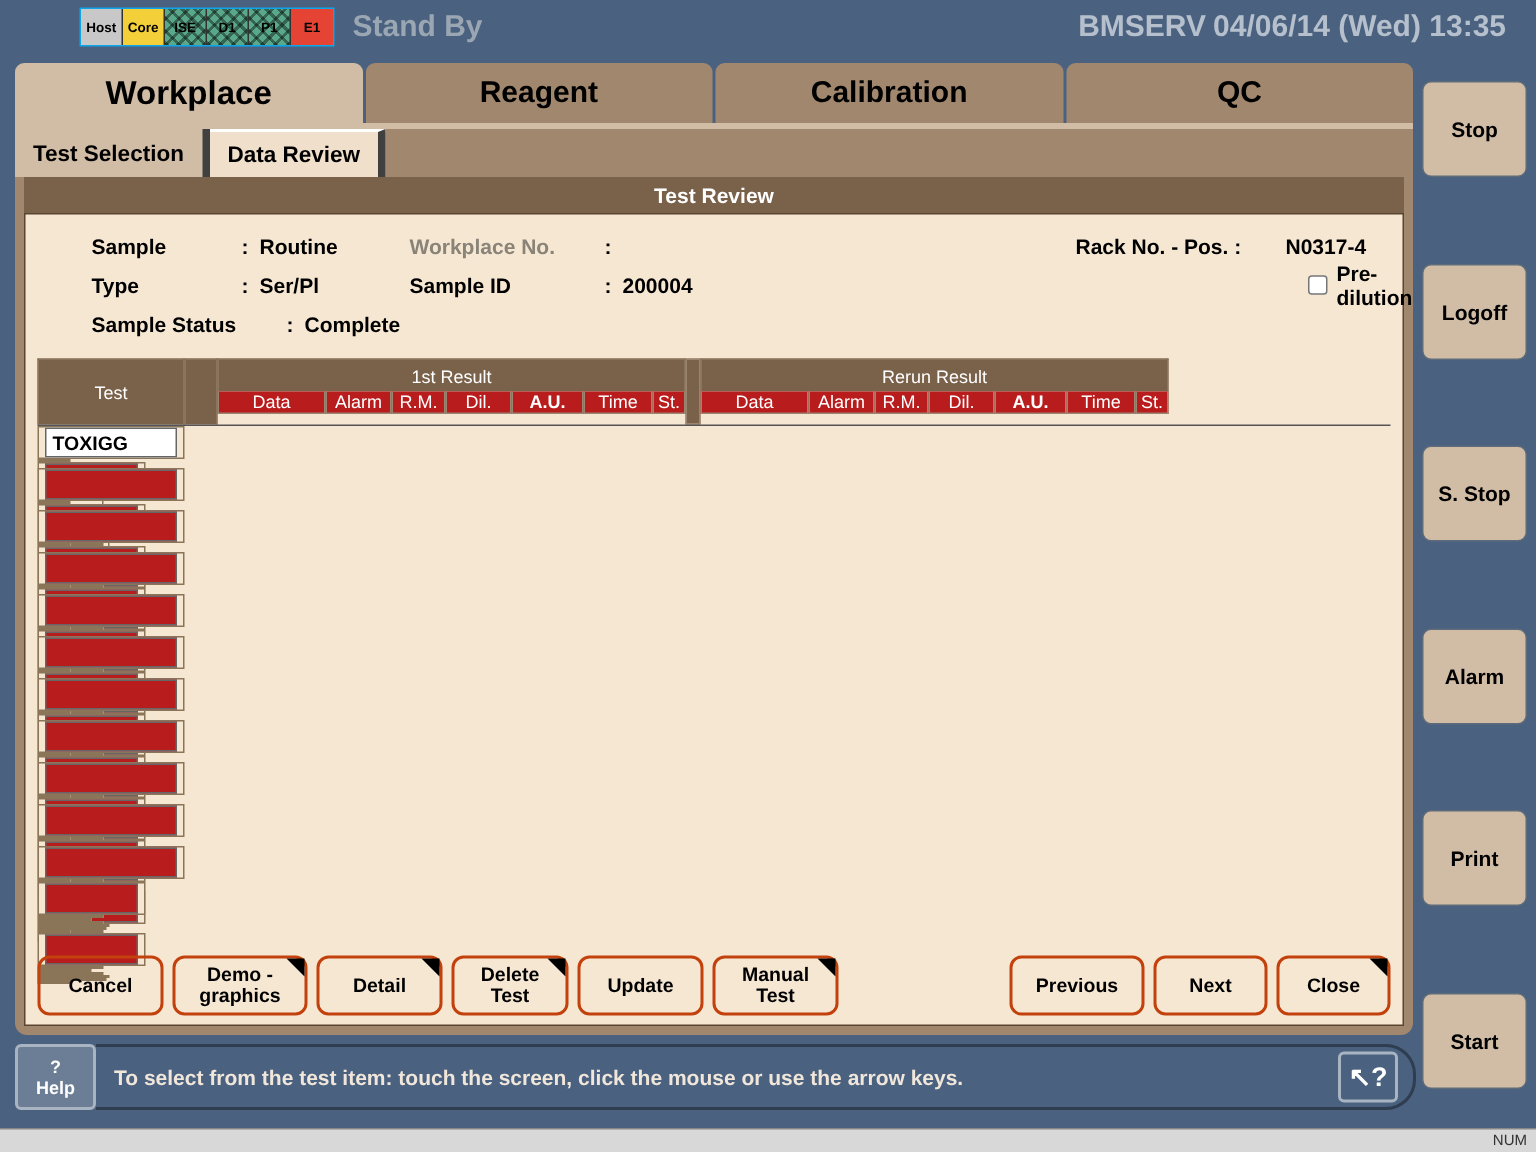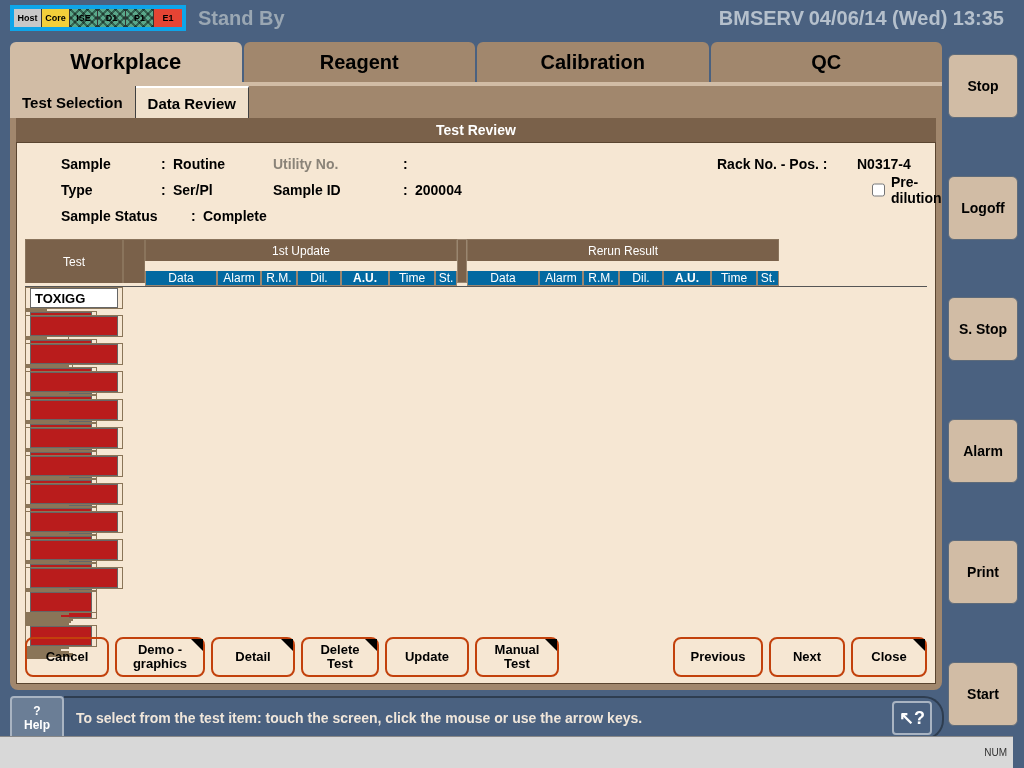--- a/index.html
+++ b/index.html
@@ -17,21 +17,22 @@
     display: flex;
     align-items: center;
     padding: 4px 10px;
     color: #b5c0cc;
     font-size: 20px;
     font-weight: bold;
   }
   .status-boxes {
     display: flex;
     height: 26px;
-    border: 4px solid #0ea5e9;
+    border: 1px solid #0ea5e9;
+    margin-left: 43px;
   }
   .status-box {
     width: 28px;
     height: 100%;
     display: flex;
     align-items: center;
     justify-content: center;
     font-size: 9px;
     font-weight: bold;
     border-right: 1px solid #333;
@@ -119,21 +120,21 @@
     height: 32px;
     background: #a1876d;
     margin-right: 2px;
   }
   .sub-tab {
     padding: 0 12px;
     display: flex;
     align-items: center;
     font-size: 15px;
     font-weight: bold;
-    border-right: 1px solid #404040;
+    border-right: 5px solid #404040;
     cursor: pointer;
     background: #d1bca5;
   }
   .sub-tab.active {
     background: #f0e0cb;
     border-top: 2px solid #fff;
   }
 
   
   .panel-wrap {
@@ -198,27 +199,26 @@
   .th-group {
     background: #7a614a;
     display: flex;
     align-items: center;
     justify-content: center;
     border: 1px solid #8a745c;
     border-bottom: none;
     height: 22px;
   }
   .th {
-    background: #0369a1;
+    background: #b91c1c;
     display: flex;
     align-items: center;
     justify-content: center;
     border: 1px solid #9a8670;
     border-top: none;
-    margin-top: 10px;
   }
   .w-test { width: 98px; }
   .w-flag { width: 22px; }
   .w-data { width: 72px; }
   .w-alarm { width: 44px; }
   .w-rm { width: 36px; }
   .w-dil { width: 44px; }
   .w-au { width: 48px; font-weight: bold; }
   .w-time { width: 46px; }
   .w-st { width: 22px; }
@@ -338,22 +338,22 @@
     font-size: 18px;
     color: #fff;
     cursor: pointer;
   }
 
   
   .statusbar {
     position: absolute;
     bottom: 0;
     left: 0;
-    right: 11px;
-    height: 32px;
+    right: 0;
+    height: 16px;
     background: #d8d8d8;
     border-top: 1px solid #888;
     font-size: 10px;
     display: flex;
     justify-content: flex-end;
     align-items: center;
     padding-right: 6px;
     color: #333;
   }
 </style>
@@ -392,21 +392,21 @@
 
     <div class="panel-wrap">
       <div class="panel-title">Test Review</div>
       <div class="panel-body">
 
         <div class="info" style="position:relative">
           <div class="info-row">
             <span class="info-label1">Sample</span>
             <span class="info-colon">:</span>
             <span class="info-val1">Routine</span>
-            <span class="info-label2">Utility No.</span>
+            <span class="info-label2">Workplace No.</span>
             <span class="info-colon">:</span>
             <span class="info-val2"></span>
             <span class="rackpos">Rack No. - Pos.  :</span>
             <span class="rackval">N0317-4</span>
           </div>
           <div class="info-row">
             <span class="info-label1">Type</span>
             <span class="info-colon">:</span>
             <span class="info-val1">Ser/Pl</span>
             <span class="info-label2" style="color:#000">Sample ID</span>
@@ -422,21 +422,21 @@
             <span class="info-colon">:</span>
             <span>Complete</span>
           </div>
         </div>
 
         <div class="tables">
           <div class="thead">
             <div class="th-group w-test" style="height:44px">Test</div>
             <div class="th-group w-flag" style="height:44px"></div>
             <div style="display:flex;flex-direction:column">
-              <div class="th-group" style="width:312px">1st Update</div>
+              <div class="th-group" style="width:312px">1st Result</div>
               <div style="display:flex">
                 <div class="th w-data">Data</div>
                 <div class="th w-alarm">Alarm</div>
                 <div class="th w-rm">R.M.</div>
                 <div class="th w-dil">Dil.</div>
                 <div class="th w-au">A.U.</div>
                 <div class="th w-time">Time</div>
                 <div class="th w-st">St.</div>
               </div>
             </div>

